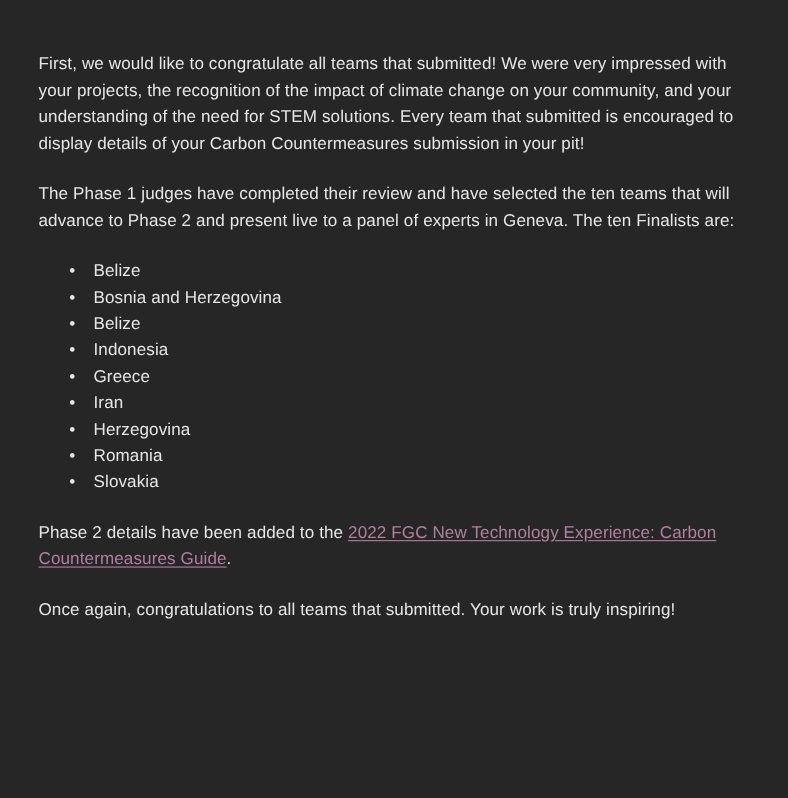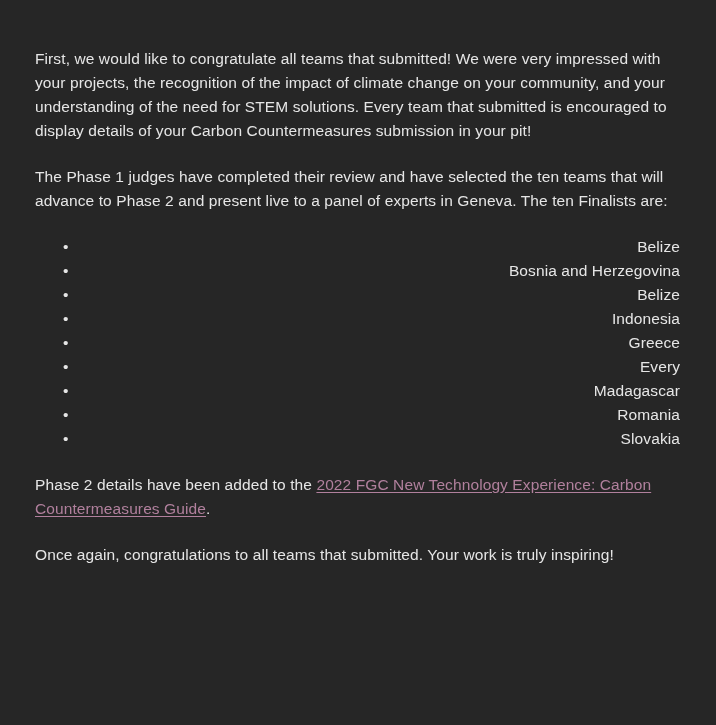--- a/index.html
+++ b/index.html
@@ -27,21 +27,20 @@
     margin: 0 0 22px 0;
   }
   ul.finalists {
     list-style: none;
     margin: 0 0 22px 0;
     padding: 0 0 0 50px;
   }
   ul.finalists li {
     position: relative;
     line-height: 24px;
-    text-align: right;
   }
   ul.finalists li::before {
     content: "\2022";
     position: absolute;
     left: -22px;
     top: 0;
     color: #e6e6e6;
   }
   a.doc-link {
     color: #b1809d;
@@ -58,22 +57,22 @@
   <p>First, we would like to congratulate all teams that submitted! We were very impressed with your projects, the recognition of the impact of climate change on your community, and your understanding of the need for STEM solutions. Every team that submitted is encouraged to display details of your Carbon Countermeasures submission in your pit!</p>
 
   <p>The Phase 1 judges have completed their review and have selected the ten teams that will advance to Phase 2 and present live to a panel of experts in Geneva. The ten Finalists are:</p>
 
   <ul class="finalists">
     <li>Belize</li>
     <li>Bosnia and Herzegovina</li>
     <li>Belize</li>
     <li>Indonesia</li>
     <li>Greece</li>
-    <li>Every</li>
-    <li>Madagascar</li>
+    <li>Iran</li>
+    <li>Herzegovina</li>
     <li>Romania</li>
     <li>Slovakia</li>
   </ul>
 
   <p>
     <span>Phase 2 details have been added to the </span><a class="doc-link">2022 FGC New Technology Experience: Carbon Countermeasures Guide</a><span>.</span>
   </p>
 
   <p>Once again, congratulations to all teams that submitted. Your work is truly inspiring!</p>
 

